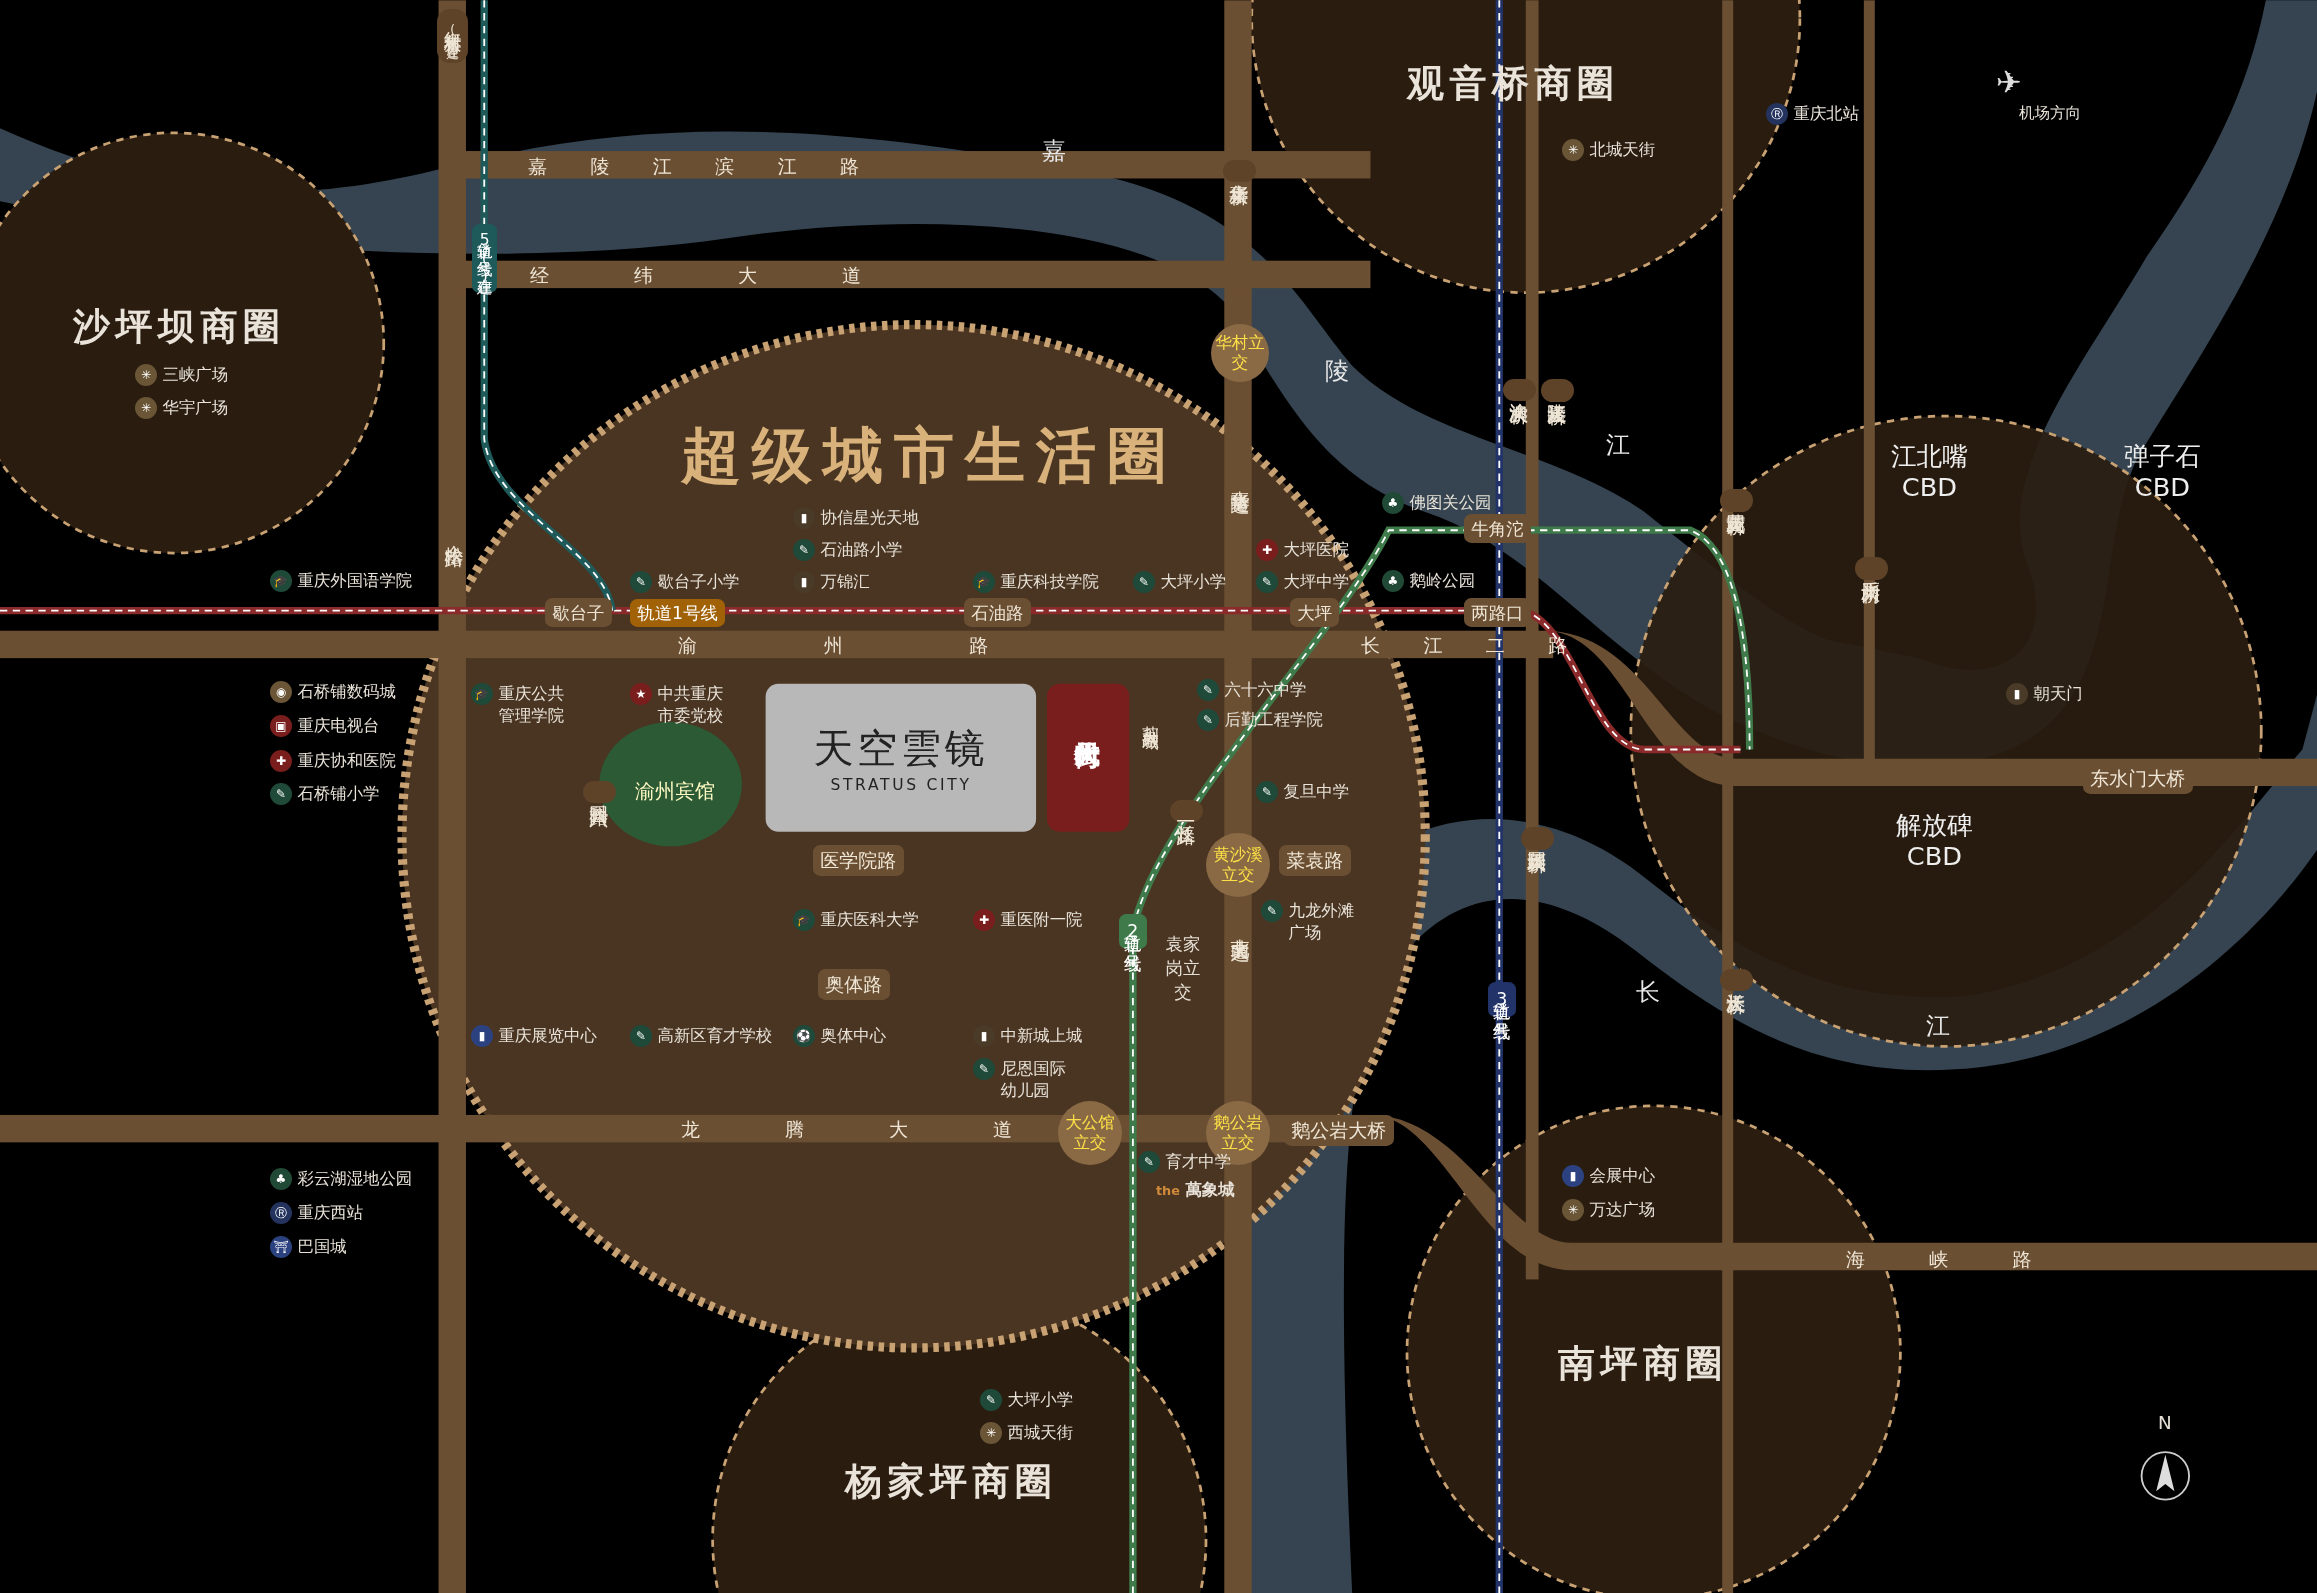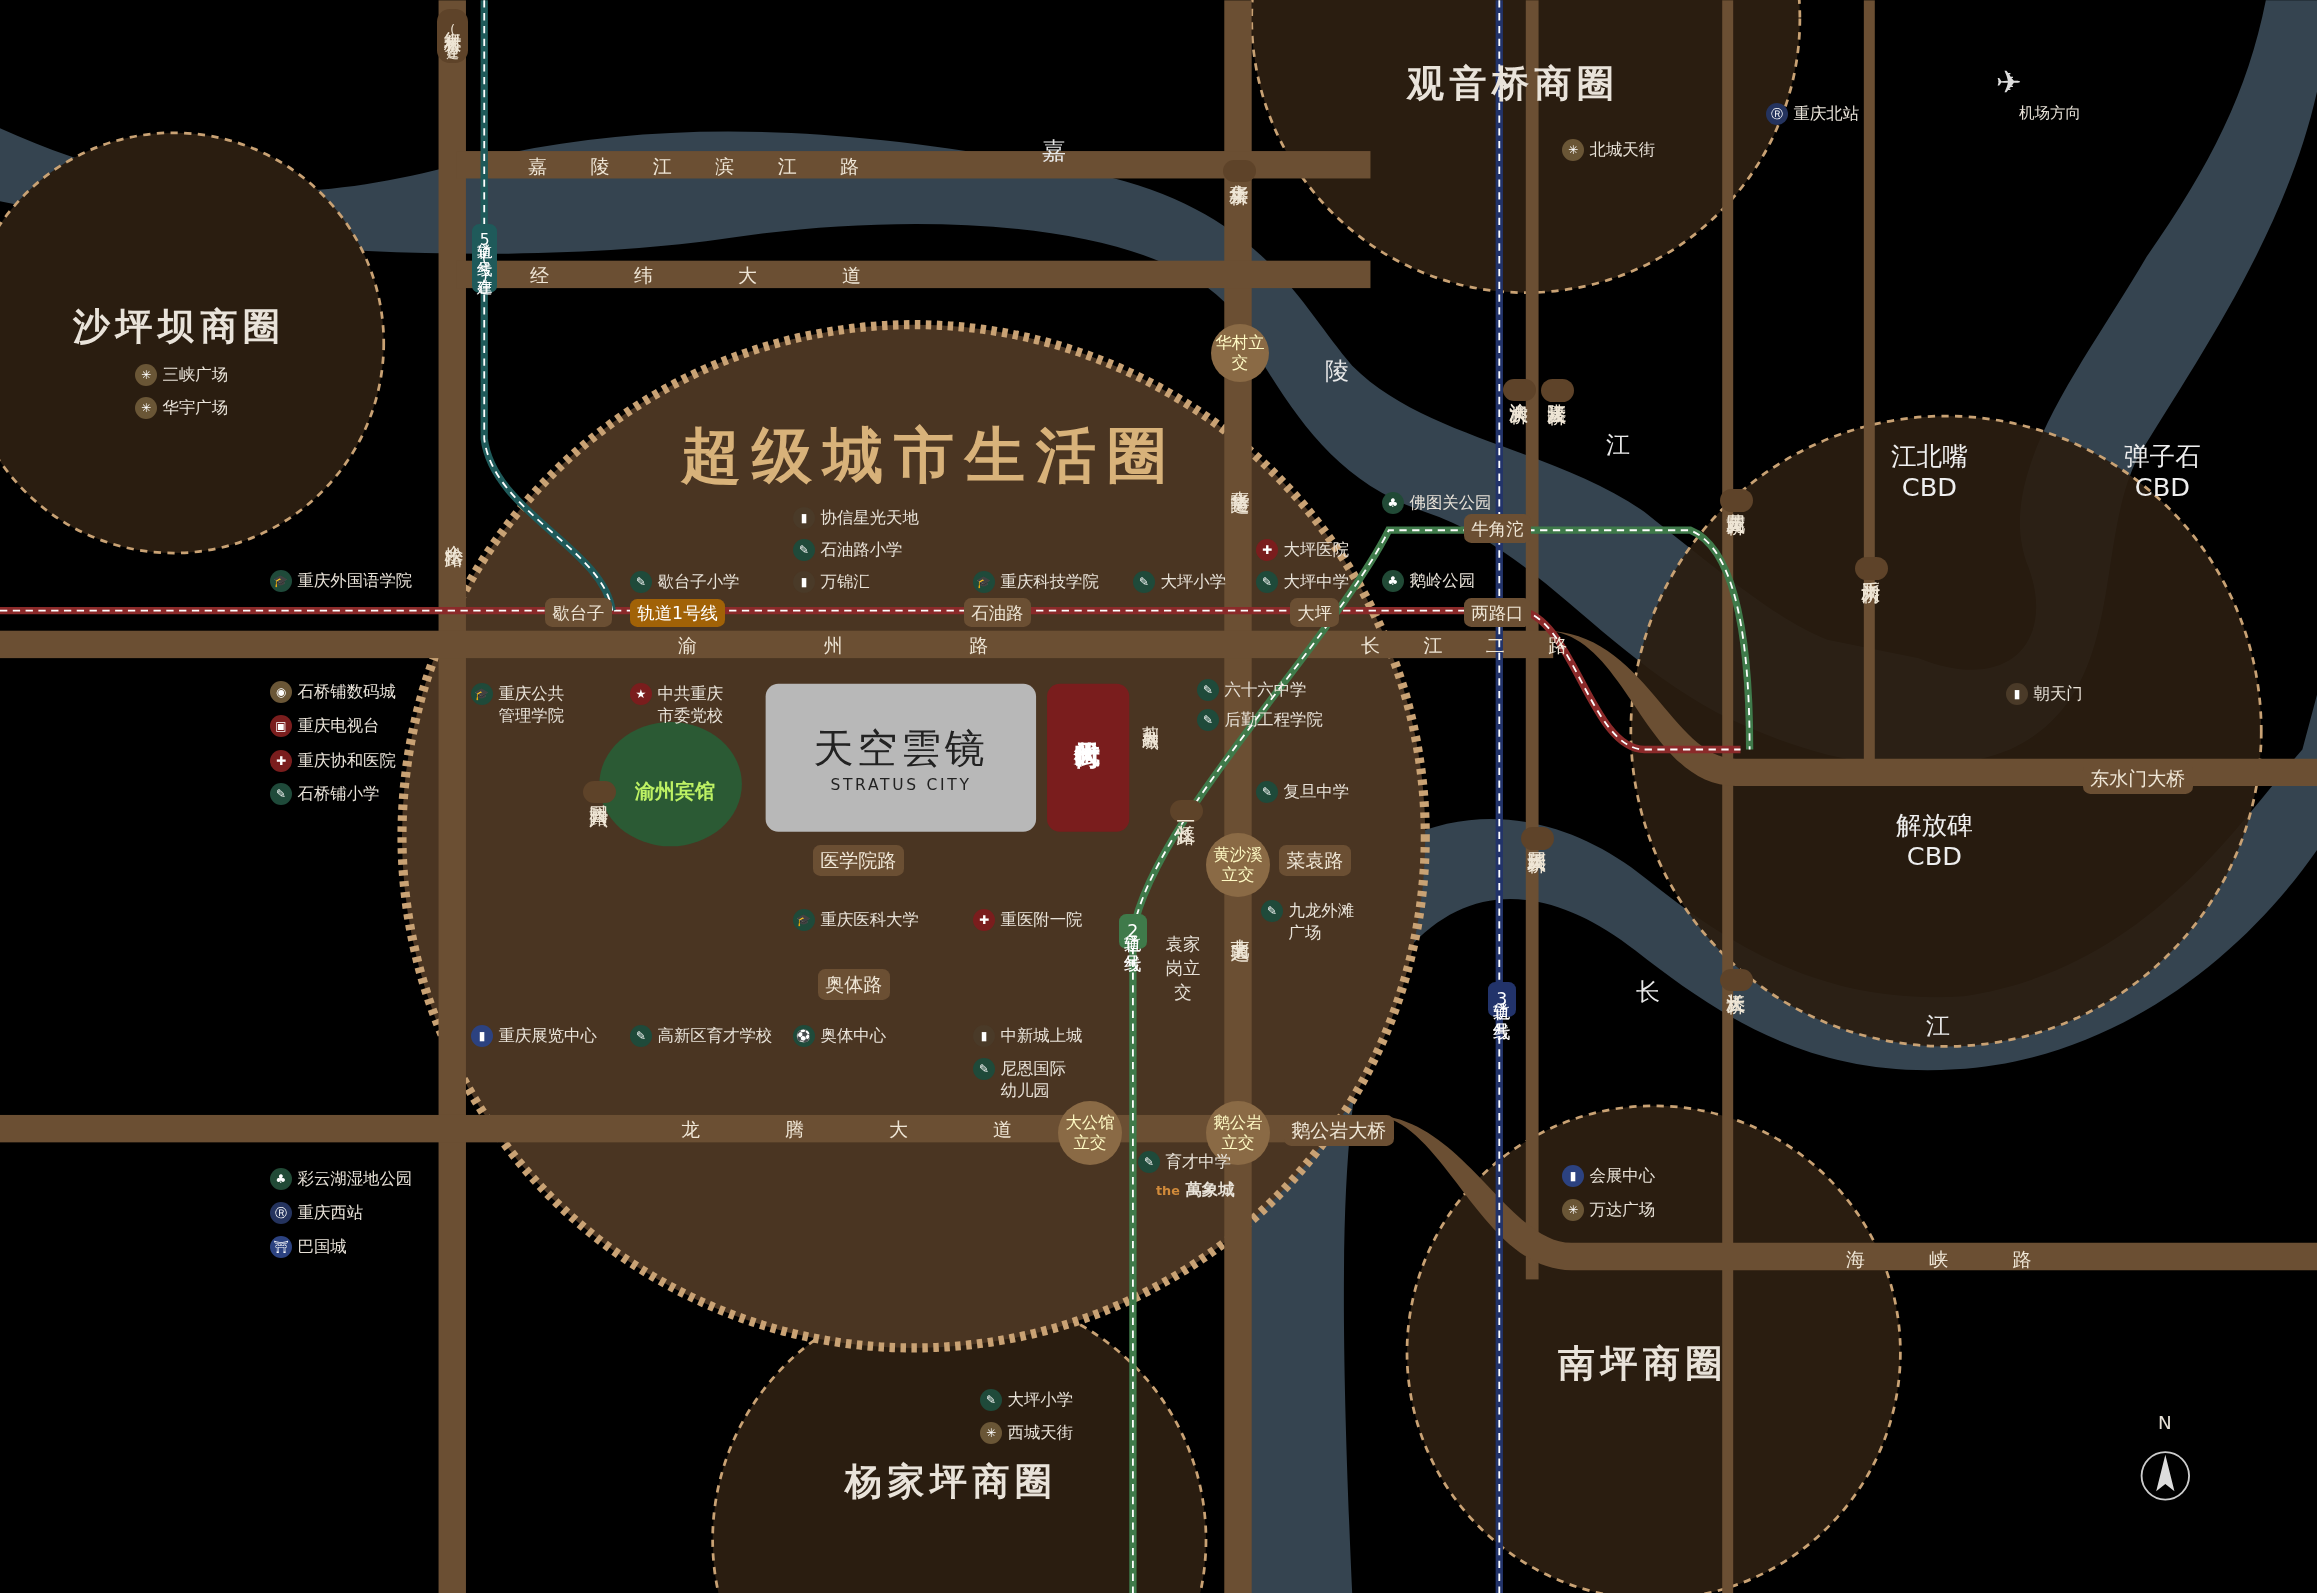--- a/index.html
+++ b/index.html
@@ -3,21 +3,21 @@
 <meta charset="utf-8">
 <style>
   html,body{margin:0;padding:0;background:#000;}
   body{width:2317px;height:1594px;position:relative;overflow:hidden;font-family:"DejaVu Sans","Liberation Sans",sans-serif;color:#e8e2d8;}
   #map{position:absolute;left:0;top:0;width:2317px;height:1594px;}
   .lbl{position:absolute;white-space:nowrap;font-size:17.4px;color:#e6e0d6;}
   .road-lbl{position:absolute;font-size:19px;color:#efe6d6;letter-spacing:1.8px;}
   .vroad{position:absolute;writing-mode:vertical-rl;text-orientation:upright;font-size:19px;color:#efe6d6;letter-spacing:1.8px;}
   .pill{position:absolute;background:#6b4f33;border-radius:7.3px;padding:2.7px 7.3px;font-size:19px;color:#efe6d6;white-space:nowrap;}
   .vpill{position:absolute;background:#5e4329;border-radius:12.8px;writing-mode:vertical-rl;text-orientation:upright;font-size:19px;color:#efe6d6;padding:9.1px 3.7px;letter-spacing:0.9px;}
-  .node{position:absolute;border-radius:50%;background:#8a6a45;color:#fef9c3;font-size:16.4px;line-height:20px;text-align:center;display:flex;align-items:center;justify-content:center;}
+  .node{position:absolute;border-radius:50%;background:#8a6a45;color:#fde047;font-size:16.4px;line-height:20px;text-align:center;display:flex;align-items:center;justify-content:center;}
   .poi{position:absolute;display:flex;align-items:center;gap:5.5px;font-size:16.4px;color:#e8e2d8;white-space:nowrap;}
   .poi .ic{width:22px;height:22px;border-radius:50%;display:flex;align-items:center;justify-content:center;font-size:12px;color:#fff;flex:none;}
   .ic.edu{background:#1f4a3a;}
   .ic.hosp{background:#7a1d1d;}
   .ic.mall{background:#6a5636;}
   .ic.bld{background:#4a3a28;}
   .ic.park{background:#214a36;}
   .ic.rail{background:#24335e;}
   .ic.party{background:#7a1d1d;}
   .ic.blue{background:#2c4280;}
@@ -121,21 +121,21 @@
 <div class="cbd" style="left:1896px;top:810px;">
     <div>解放碑</div>
     <div>CBD</div>
   </div>
 
 <div style="position:absolute;left:766px;top:683px;width:270px;height:148px;display:flex;flex-direction:column;align-items:center;justify-content:center;">
   <div style="font-size:40px;color:#222;letter-spacing:3.7px;">天空雲镜</div>
   <div style="font-size:15.5px;color:#222;letter-spacing:2.7px;">STRATUS CITY</div>
 </div>
 <div style="position:absolute;left:1047px;top:722px;width:82px;writing-mode:vertical-rl;text-orientation:upright;font-size:25.6px;font-weight:bold;color:#fff;display:flex;align-items:center;">时代天街</div>
-<div style="position:absolute;left:635px;top:778px;font-size:20px;font-weight:bold;color:#bef264;">渝州宾馆</div>
+<div style="position:absolute;left:635px;top:778px;font-size:20px;font-weight:normal;color:#fef9c3;">渝州宾馆</div>
 
 <div class="river-lbl" style="left:1042px;top:135px;">嘉</div>
 <div class="river-lbl" style="left:1325px;top:355px;">陵</div>
 <div class="river-lbl" style="left:1606px;top:429px;">江</div>
 <div class="river-lbl" style="left:1636px;top:976px;">长</div>
 <div class="river-lbl" style="left:1926px;top:1010px;">江</div>
 
 <div class="road-lbl" style="left:528px;top:154px;word-spacing:37px;"><span>嘉</span>  <span>陵</span>  <span>江</span>  <span>滨</span>  <span>江</span>  <span>路</span></div>
 <div class="road-lbl" style="left:530px;top:263px;"><span>经</span>    <span>纬</span>    <span>大</span>    <span>道</span></div>
 <div class="road-lbl" style="left:678px;top:633px;"><span>渝</span>      <span>州</span>      <span>路</span></div>

